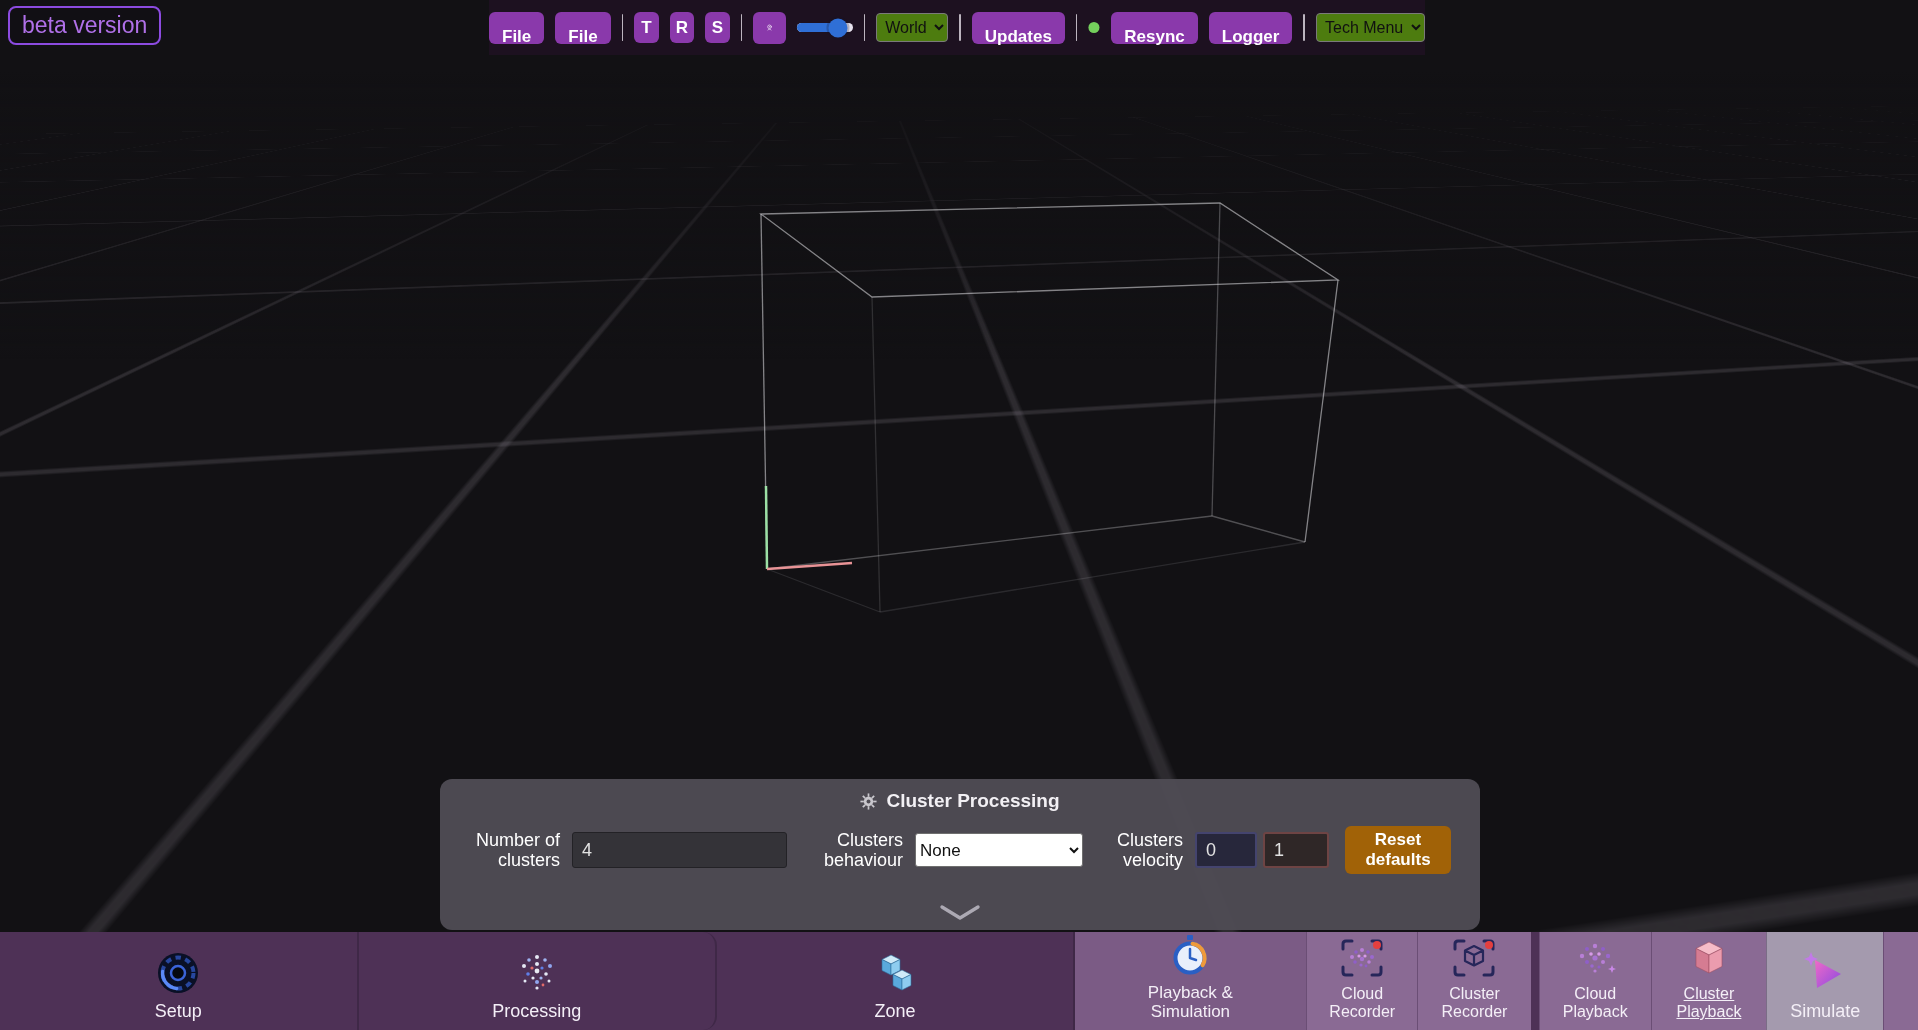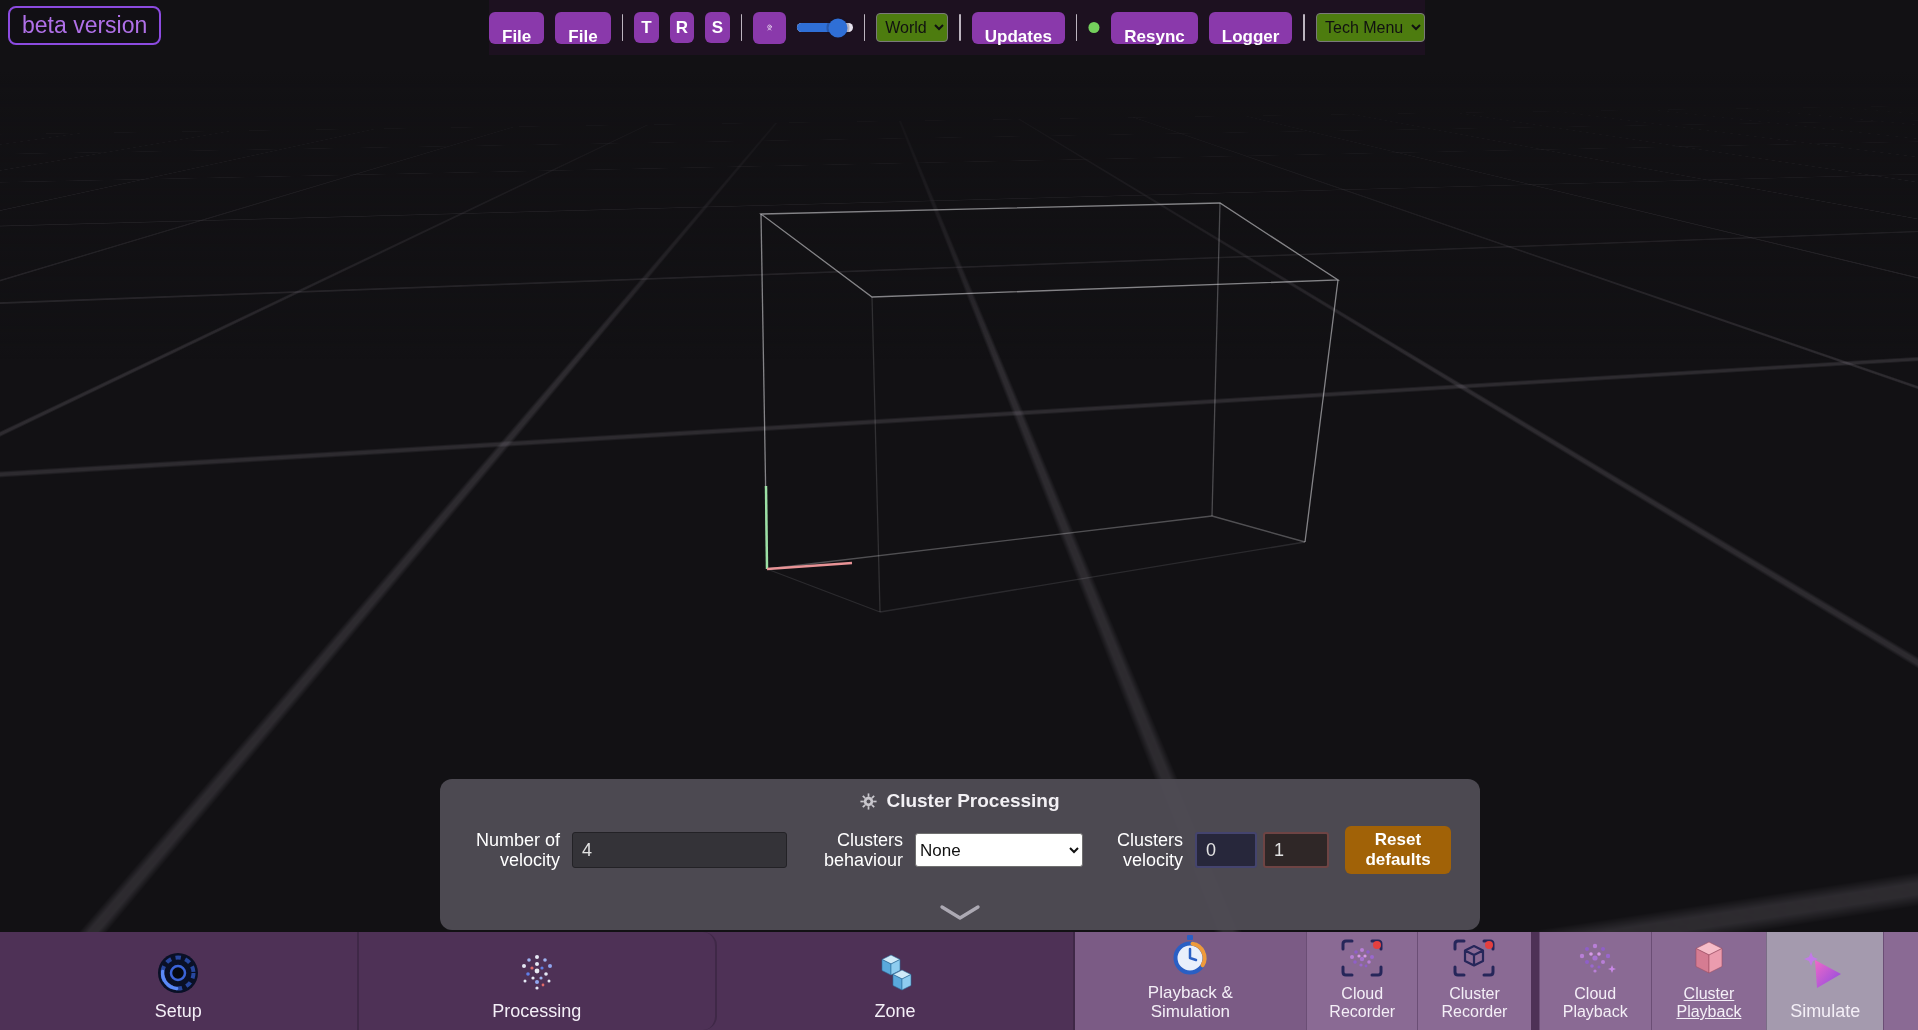--- a/index.html
+++ b/index.html
@@ -155,21 +155,21 @@
           <rect x="9" y="0.5" width="2" height="4" transform="rotate(225 10 10)"></rect>
           <rect x="9" y="0.5" width="2" height="4" transform="rotate(270 10 10)"></rect>
           <rect x="9" y="0.5" width="2" height="4" transform="rotate(315 10 10)"></rect>
           <circle cx="10" cy="10" r="5.6"></circle>
           <circle cx="10" cy="10" r="2.3" fill="#504d55"></circle>
         </g>
       </svg>
       <span>Cluster Processing</span>
     </div>
     <div class="panel-row">
-      <div class="p-label" style="width:100px;">Number of velocity</div>
+      <div class="p-label" style="width:100px;">Number of clusters</div>
       <input class="p-input" style="width: 215px; margin-left: 12px;" type="text" value="4">
       <div class="p-label" style="width:92px;margin-left:24px;">Clusters behaviour</div>
       <select class="p-select" style="width:168px;margin-left:12px;">
         <option>None</option>
       </select>
       <div class="p-label" style="width:84px;margin-left:16px;">Clusters velocity</div>
       <input class="p-input vel0" style="width: 62px; margin-left: 12px;" type="text" value="0">
       <input class="p-input vel1" style="width: 66px; margin-left: 6px;" type="text" value="1">
       <button class="p-reset" style="margin-left:16px;">Reset defaults</button>
     </div>

